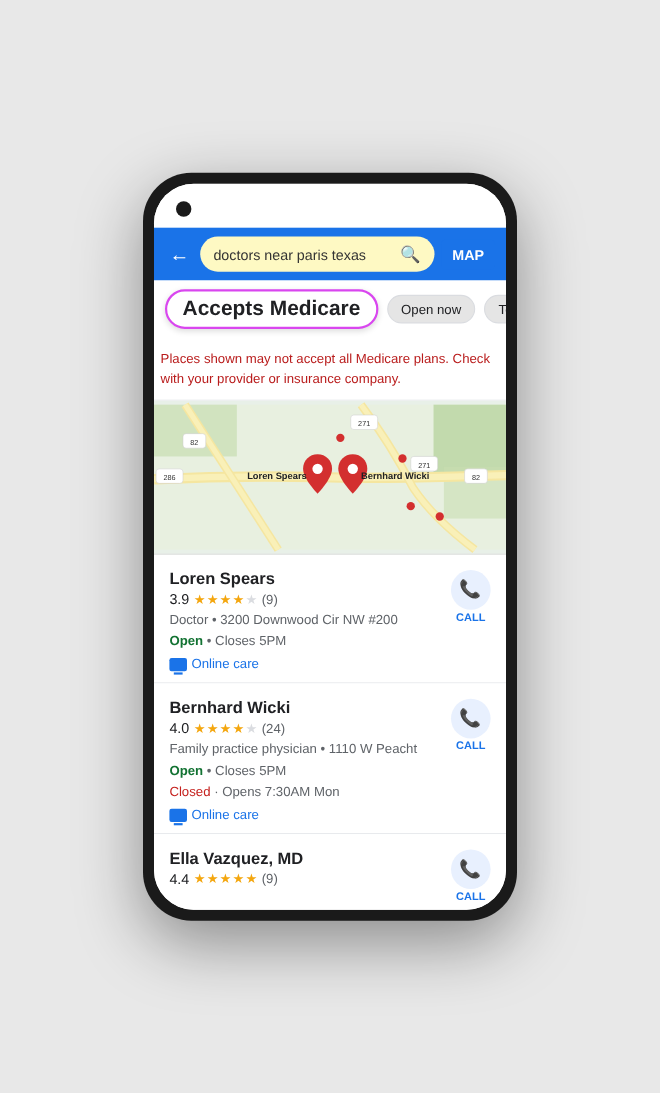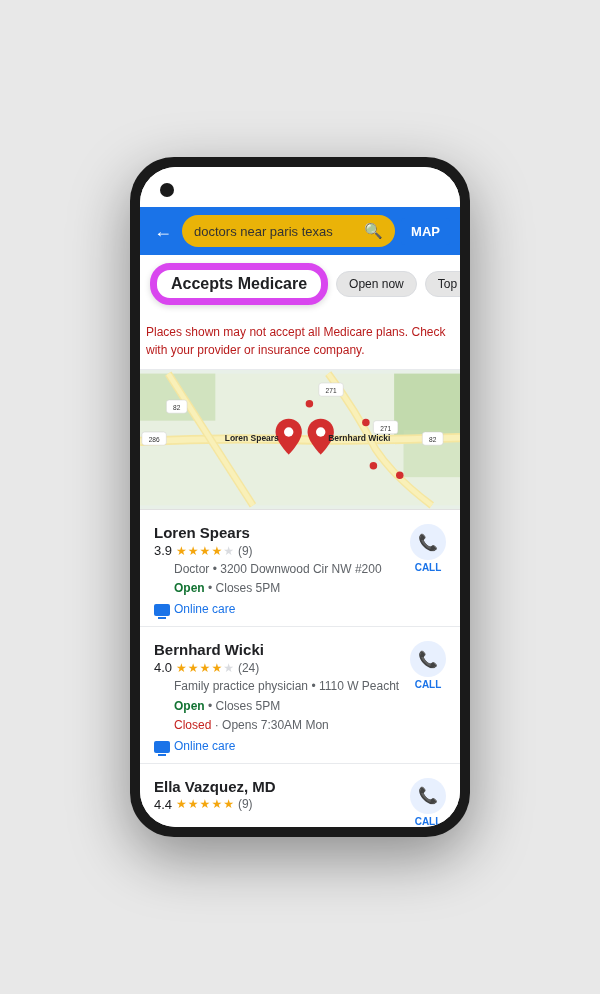--- a/index.html
+++ b/index.html
@@ -59,21 +59,21 @@
     .back-arrow {
       color: #fff;
       font-size: 18px;
       cursor: pointer;
       padding: 4px;
       flex-shrink: 0;
     }
 
     .search-input-box {
       flex: 1;
-      background: #eab308;
+      background: #fef9c3;
       border-radius: 24px;
       display: flex;
       align-items: center;
       padding: 7px 12px;
       gap: 20px;
     }
 
     .search-text {
       flex: 1;
       font-size: 13px;
@@ -100,24 +100,24 @@
       display: flex;
       align-items: center;
       gap: 8px;
       padding: 8px 10px;
       overflow: hidden;
       position: relative;
     }
 
     .medicare-pill {
       background: #fff;
-      border: 7px solid #d946ef;
+      border: 2px solid #d946ef;
       border-radius: 20px;
       padding: 5px 14px;
-      font-size: 16px;
+      font-size: 19px;
       font-weight: 600;
       color: #202124;
       white-space: nowrap;
       box-shadow: 0 2px 6px rgba(0,0,0,0.15);
       flex-shrink: 0;
       position: relative;
       z-index: 2;
     }
 
     .filter-chip {
@@ -210,21 +210,20 @@
 
     .review-count {
       font-size: 12px;
       color: #5f6368;
     }
 
     .doctor-detail {
       font-size: 12px;
       color: #5f6368;
       line-height: 1.6;
-      margin-left: 20px;
     }
 
     .status-open {
       color: #137333;
       font-size: 12px;
       font-weight: bold;
     }
 
     .status-closed {
       color: #c5221f;

